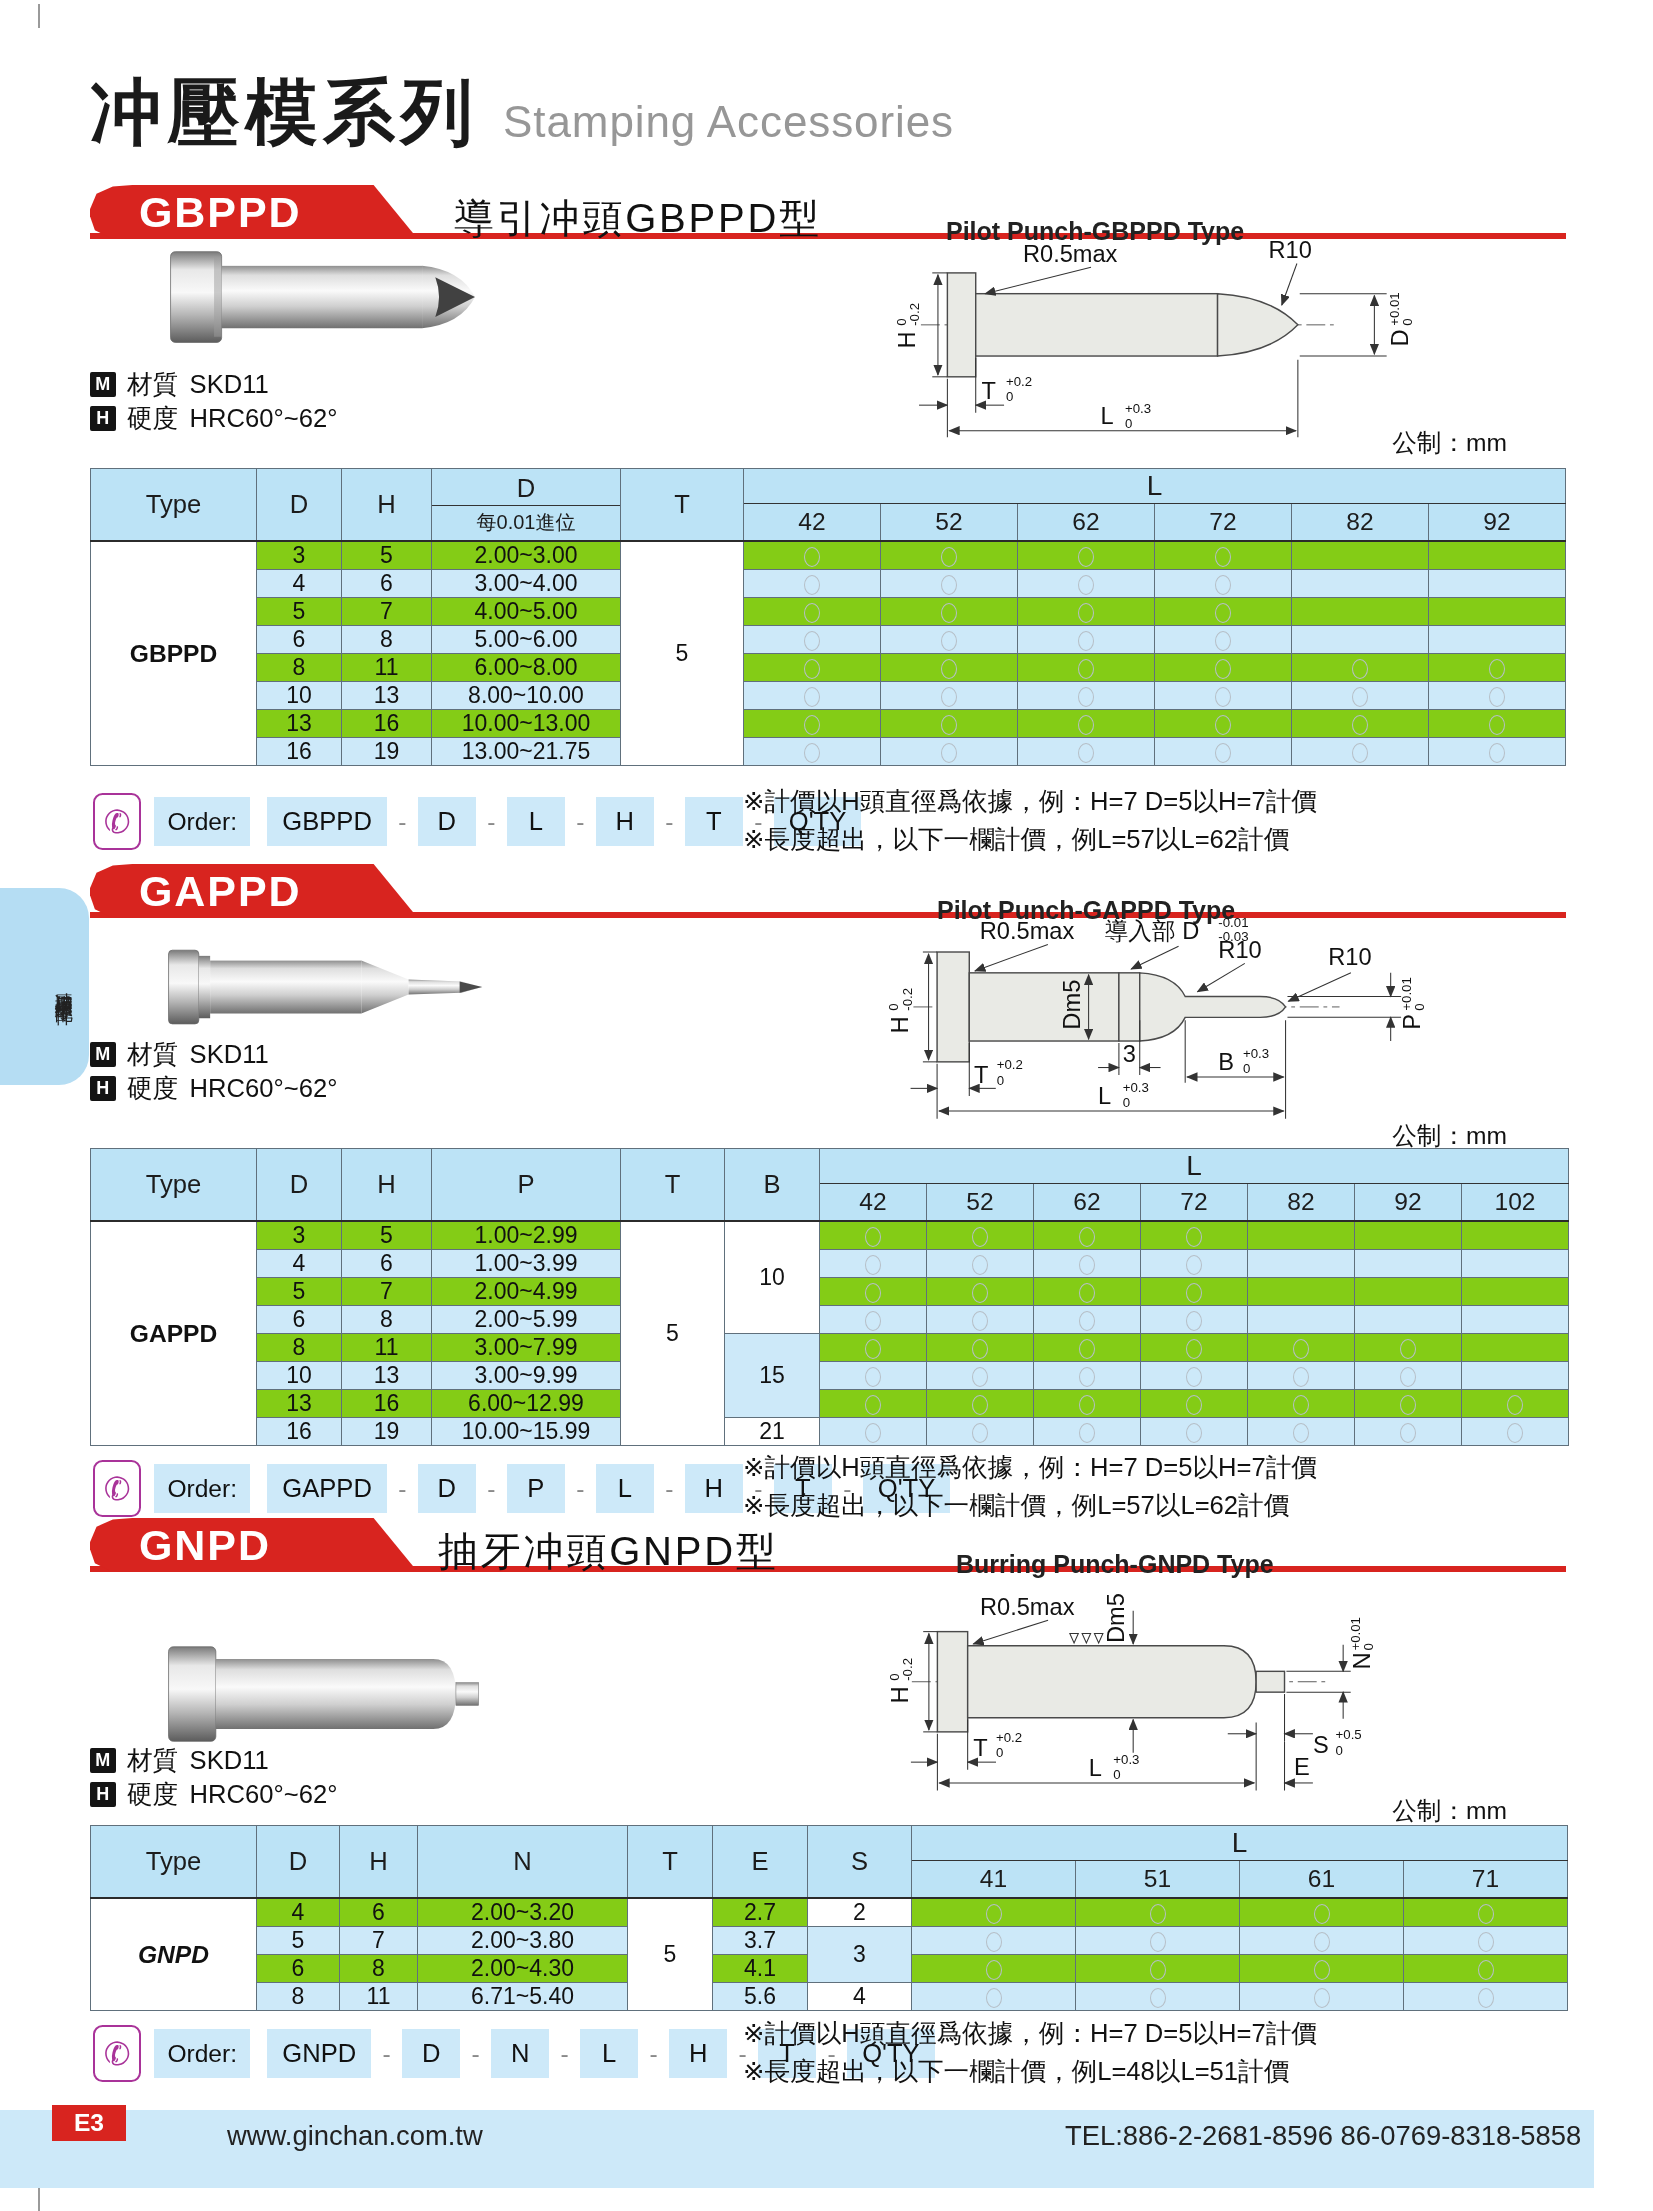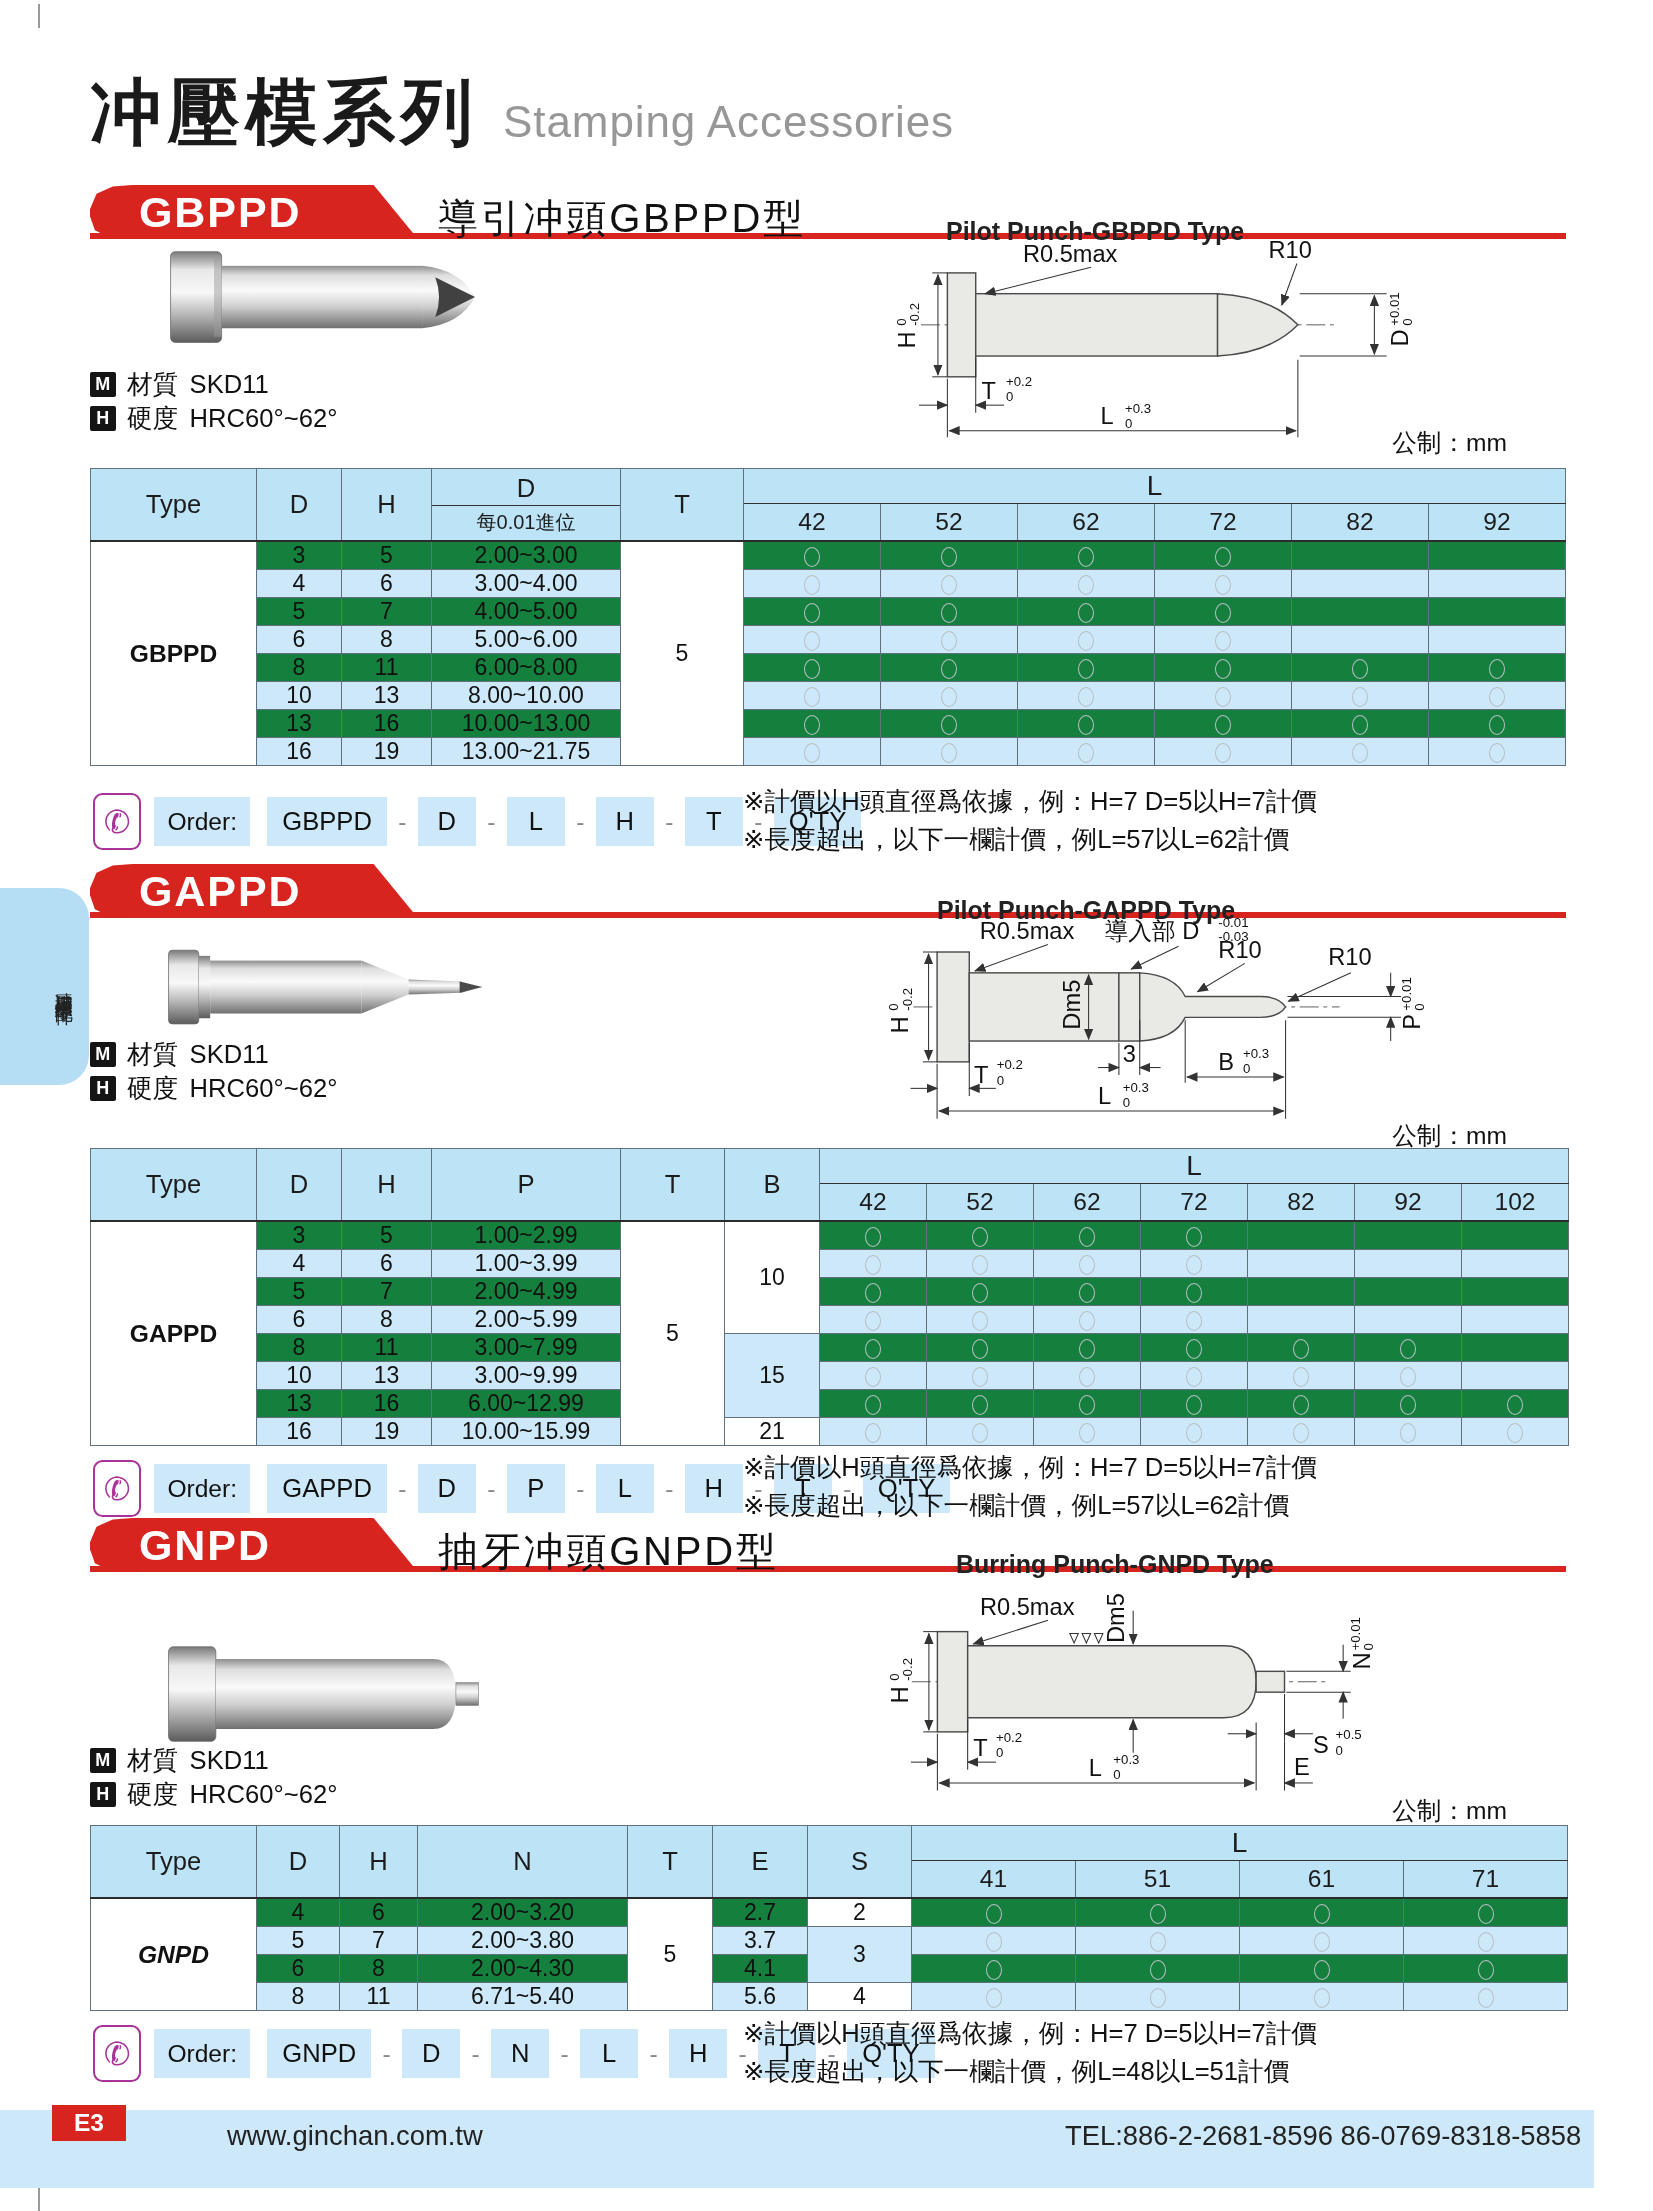--- a/index.html
+++ b/index.html
@@ -33,21 +33,21 @@
   .part{fill:#e9eae5;stroke:#4a4a4a;stroke-width:1.5;}
   .cl{stroke:#555;stroke-width:1;stroke-dasharray:20 5 4 5;fill:none;}
   .ext{stroke:#333;stroke-width:1.1;fill:none;}
   .dim{stroke:#333;stroke-width:1.1;fill:none;}
   .dl{font-size:25px;fill:#111;}
   .tol{font-size:14px;fill:#111;}
   svg.photo{position:absolute;}
 
   
   table.spec{position:absolute;left:90px;width:1476px;border-collapse:collapse;table-layout:fixed;
-             background:#15803d;border:1.9px solid #2b2b2b;}
+             background:#84cc16;border:1.9px solid #2b2b2b;}
   table.spec th,table.spec td{border:0.9px solid #60707c;padding:0;text-align:center;}
   table.spec th{background:#bce3f6;font-weight:normal;font-size:25.6px;color:#1c1c1c;}
   table.spec .l-group{font-size:28px;height:34px;border-bottom:1.9px solid #333;}
   table.spec .l-val{font-size:24.6px;height:36px;}
   table.spec thead tr:last-child th{border-bottom:2.8px solid #2b2b2b;}
   table.spec tbody tr:first-child td{border-top:2.8px solid #2b2b2b;}
   table.spec tbody tr{height:28px;}
   table.spec td{font-size:23px;color:#111;}
   table.spec tbody tr+tr td{border-top:1.9px solid #9cadb9;}
   table.spec th.has-sub{padding:0;}
@@ -101,21 +101,21 @@
   <div class="page-title">
     <span class="zh">冲壓模系列</span>
     <span class="en">Stamping Accessories</span>
   </div>
 
   <div class="banner" style="top:185px;">
     <div class="line"></div>
     <div class="red">
         <span>GBPPD</span>
       </div>
-    <span class="zh" style="left:348px;text-align:right;">導引冲頭GBPPD型</span>
+    <span class="zh" style="left:364px;text-align:right;">導引冲頭GBPPD型</span>
     <span class="en" style="left:856px;">Pilot Punch-GBPPD Type</span>
   </div>
 
   <svg class="photo" style="left:163px;top:242px;" width="312" height="112" viewBox="0 0 330 118">
     <defs>
       <linearGradient id="hg0" x1="0" y1="0" x2="0" y2="1">
         <stop offset="0" stop-color="#7a7a7a"></stop>
           <stop offset="0.2" stop-color="#e8e8e8"></stop>
         <stop offset="0.45" stop-color="#f8f8f8"></stop>
           <stop offset="0.7" stop-color="#b5b5b5"></stop>

